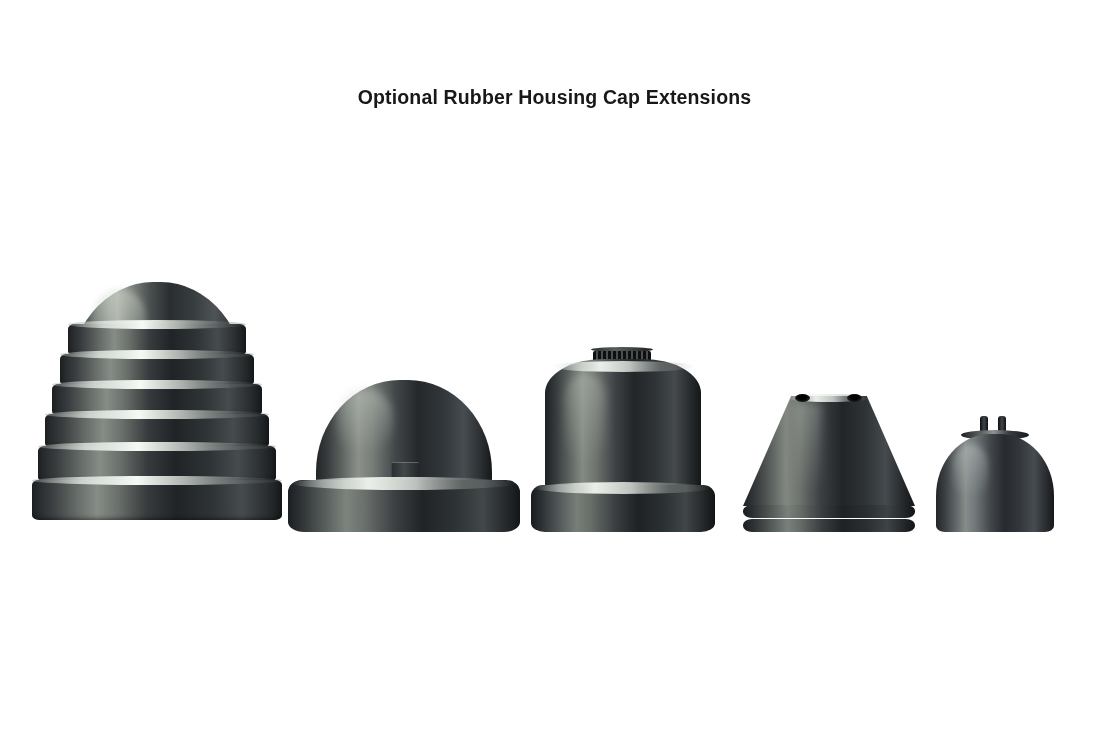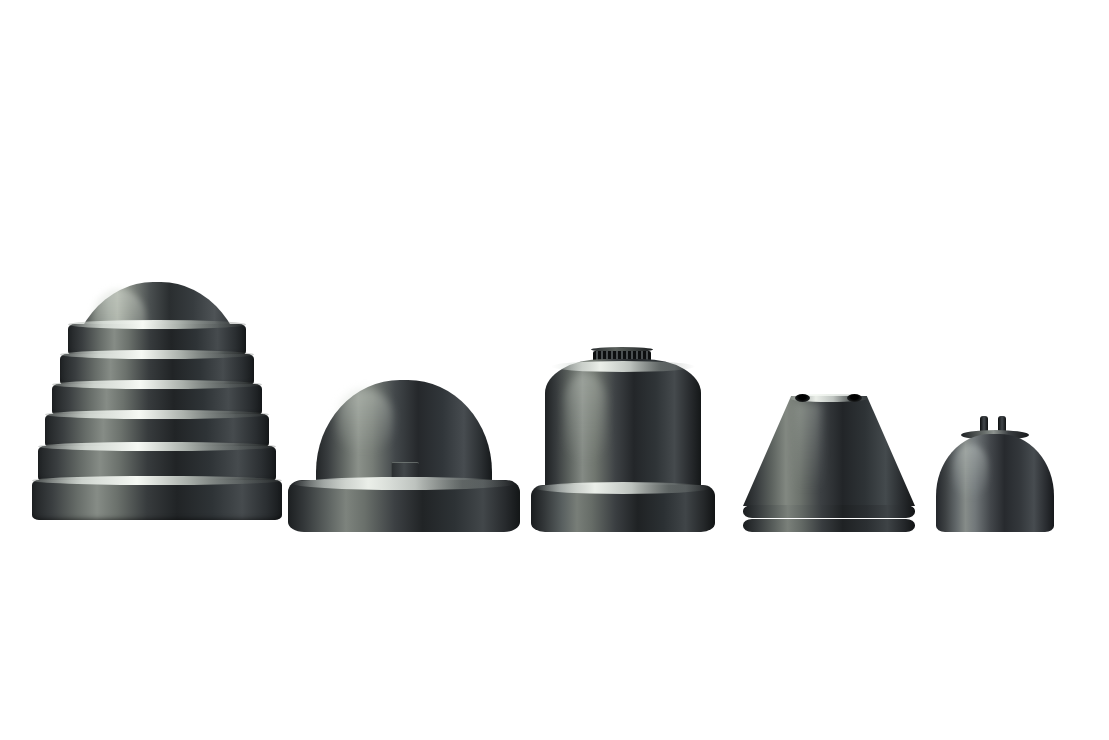--- a/index.html
+++ b/index.html
@@ -428,20 +428,21 @@
     border-radius: 3px 3px 1px 1px;
   }
   #mini-prong-l { left: 44px; }
   #mini-prong-r { left: 62px; }
 </style>
 </head>
 <body>
 
 <div id="figure">
 
+  <div id="title">Optional Rubber Housing Cap Extensions</div>
 
   <div id="products">
 
     <div class="product" style="left:32px; width:250px;">
       <div class="art" id="art-stepped">
         <div id="stepped-dome"></div>
 
         <div class="step" style="left:36px; bottom:176px; width:178px; height:32px;"></div>
         <div class="step-top" style="left:36px; bottom:203px; width:178px;"></div>
 

